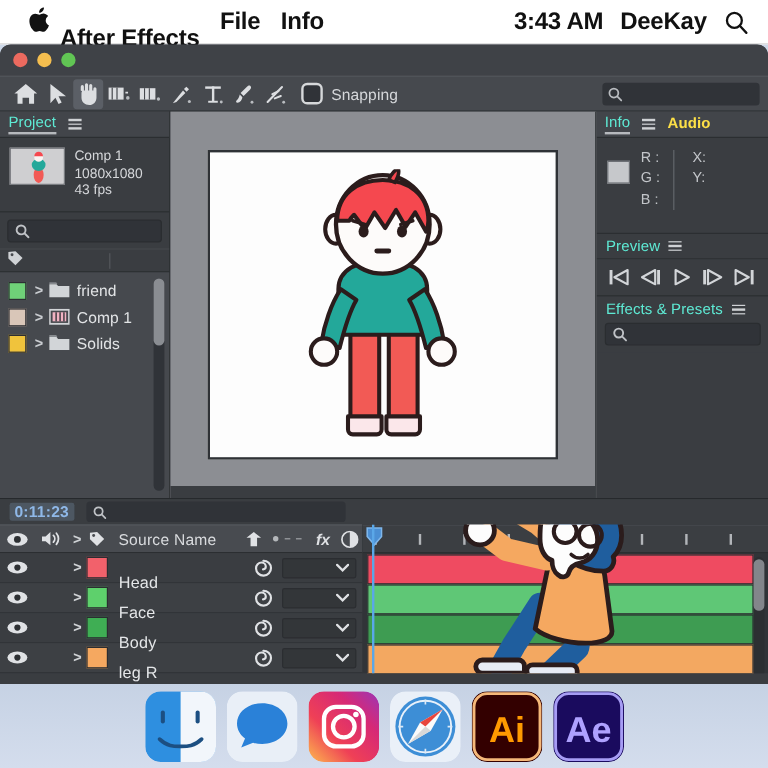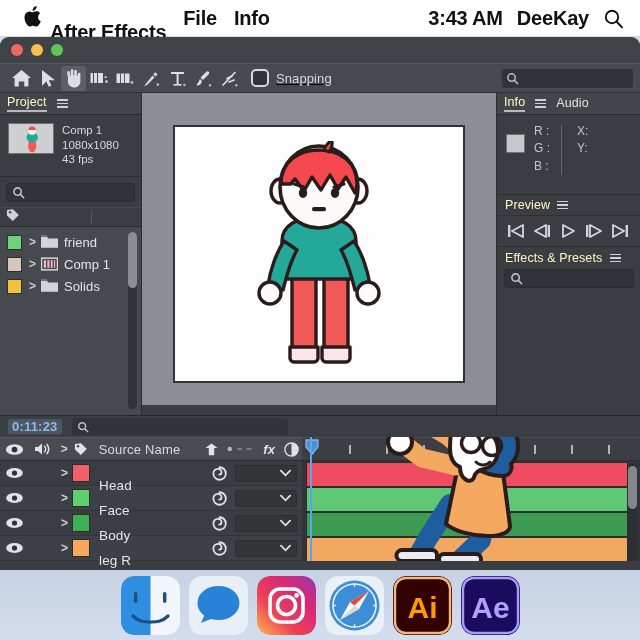--- a/index.html
+++ b/index.html
@@ -48,21 +48,20 @@
   .tl-yellow { background: #f5be4f; }
   .tl-green { background: #61c554; }
 
   
   .toolbar {
     height: 30px; background: #46494e;
     display: flex; align-items: center;
     border-top: 1px solid #53565b;
     border-bottom: 1px solid #2e3134;
     padding-left: 9px;
-    text-decoration: underline;
   }
   .tool {
     width: 25px; height: 25px;
     display: flex; align-items: center; justify-content: center;
     margin-right: 1px;
     border-radius: 3px;
   }
   .tool.active { background: #5b5f66; }
   .tool svg { display: block; }
   .snap-box {
@@ -84,25 +83,25 @@
     width: 142px; background: #3a3d41;
     border-right: 1px solid #2b2e31;
     display: flex; flex-direction: column;
   }
   .panel-tabbar {
     height: 22px; background: #42454a;
     display: flex; align-items: center; padding-left: 7px;
     border-bottom: 1px solid #2b2e31;
   }
   .panel-tab {
-    color: #fef9c3; font-size: 12.5px; letter-spacing: 0.1px;
+    color: #5eead4; font-size: 12.5px; letter-spacing: 0.1px;
     margin-right: 8px; padding-bottom: 1px;
   }
   .panel-tab.sel { border-bottom: 2px solid #b6b9bd; }
-  .panel-tab.dim { color: #e5e5e5; }
+  .panel-tab.dim { color: #fde047; font-weight: bold; }
   .hamb { display: inline-flex; flex-direction: column; justify-content: center; gap: 2px; width: 11px; margin-left: 2px; }
   .hamb i { display: block; height: 1.5px; background: #cfd2d5; width: 11px; }
 
   .comp-preview {
     display: flex; padding: 8px 6px 6px 8px; gap: 8px;
     border-bottom: 1px solid #2b2e31;
     min-height: 62px;
   }
   .thumb {
     width: 46px; height: 31px; background: #c9c9cb;

